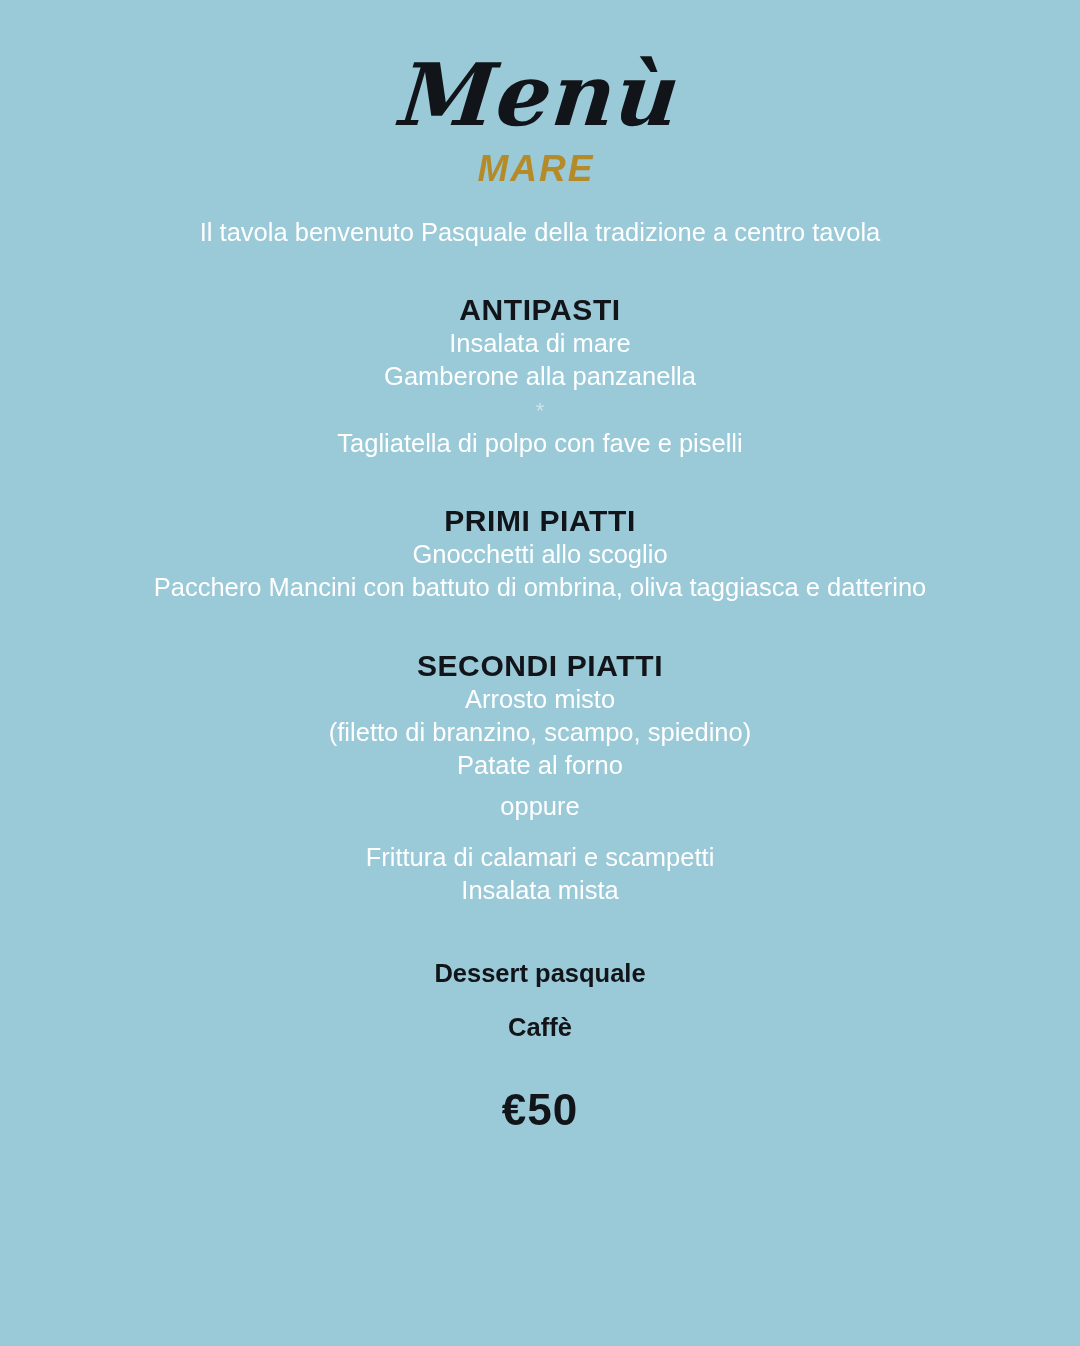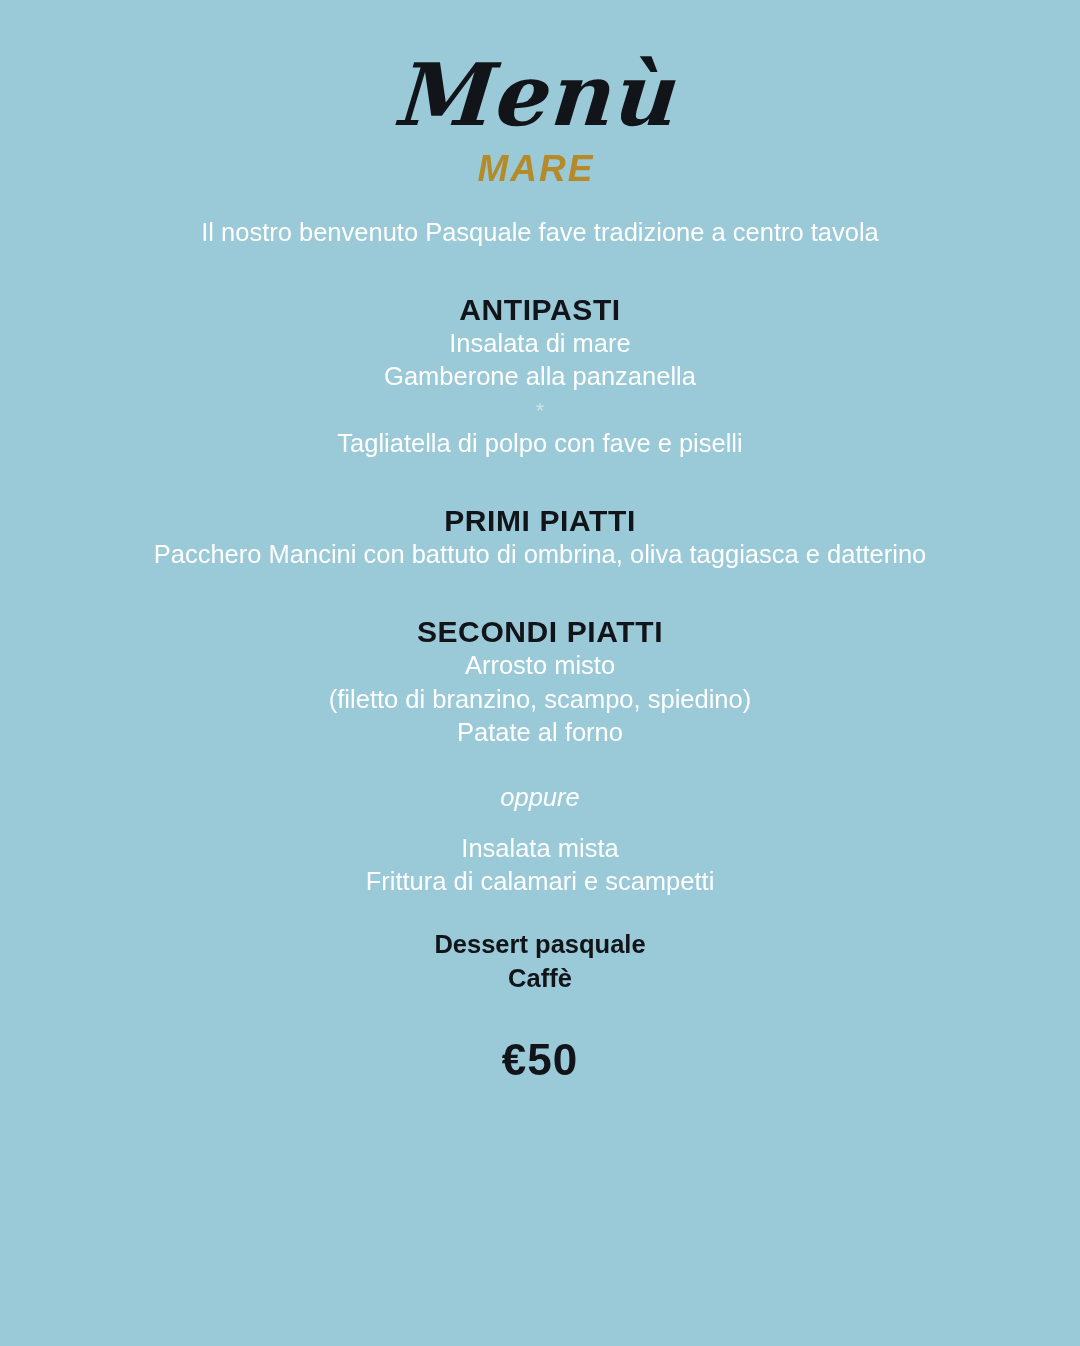--- a/index.html
+++ b/index.html
@@ -67,29 +67,29 @@
     font-weight: 400;
   }
   .sep-star {
     color: #cfe3ea;
     font-size: 22px;
     line-height: 1.1;
     margin: 6px 0 4px 0;
   }
   .oppure {
     color: #ffffff;
-    font-style: italic;
     font-size: 25.5px;
-    margin: 34px 0 20px 0;
+    margin: 10px 0 20px 0;
   }
   .final-line {
     color: #111418;
     font-weight: 700;
     font-size: 25.5px;
     line-height: 1.32;
+    margin-top: 20px;
   }
   .price {
     color: #111418;
     font-weight: 700;
     font-size: 44px;
     letter-spacing: 1px;
     margin-top: 40px;
   }
   .gap-lg { height: 44px; }
   .gap-md { height: 30px; }
@@ -97,21 +97,21 @@
 </style>
 </head>
 <body>
 
 <div class="page">
 
   <div class="title-script">Menù</div>
   <div class="title-sub">MARE</div>
 
   <div class="welcome">
-    <div>Il nostro benvenuto Pasquale fave tradizione a centro tavola</div>
+    <div>Il tavola benvenuto Pasquale della tradizione a centro tavola</div>
   </div>
 
   <div class="gap-lg"></div>
 
   <div class="section">
     <div class="section-title">ANTIPASTI</div>
     <div class="after-title">
       <div class="dish">Insalata di mare</div>
       <div class="dish">Gamberone alla panzanella</div>
     </div>
@@ -119,37 +119,38 @@
     <div>
       <div class="dish">Tagliatella di polpo con fave e piselli</div>
     </div>
   </div>
 
   <div class="gap-lg"></div>
 
   <div class="section">
     <div class="section-title">PRIMI PIATTI</div>
     <div class="after-title">
+      <div class="dish">Gnocchetti allo scoglio</div>
       <div class="dish">Pacchero Mancini con battuto di ombrina, oliva taggiasca e datterino</div>
     </div>
   </div>
 
   <div class="gap-lg"></div>
 
   <div class="section">
     <div class="section-title">SECONDI PIATTI</div>
     <div class="after-title">
       <div class="dish">Arrosto misto</div>
       <div class="dish">(filetto di branzino, scampo, spiedino)</div>
       <div class="dish">Patate al forno</div>
     </div>
     <div class="oppure">oppure</div>
     <div>
+      <div class="dish">Frittura di calamari e scampetti</div>
       <div class="dish">Insalata mista</div>
-      <div class="dish">Frittura di calamari e scampetti</div>
     </div>
   </div>
 
   <div class="gap-md"></div>
 
   <div class="section">
     <div class="final-line">Dessert pasquale</div>
     <div class="final-line">Caffè</div>
   </div>
 

